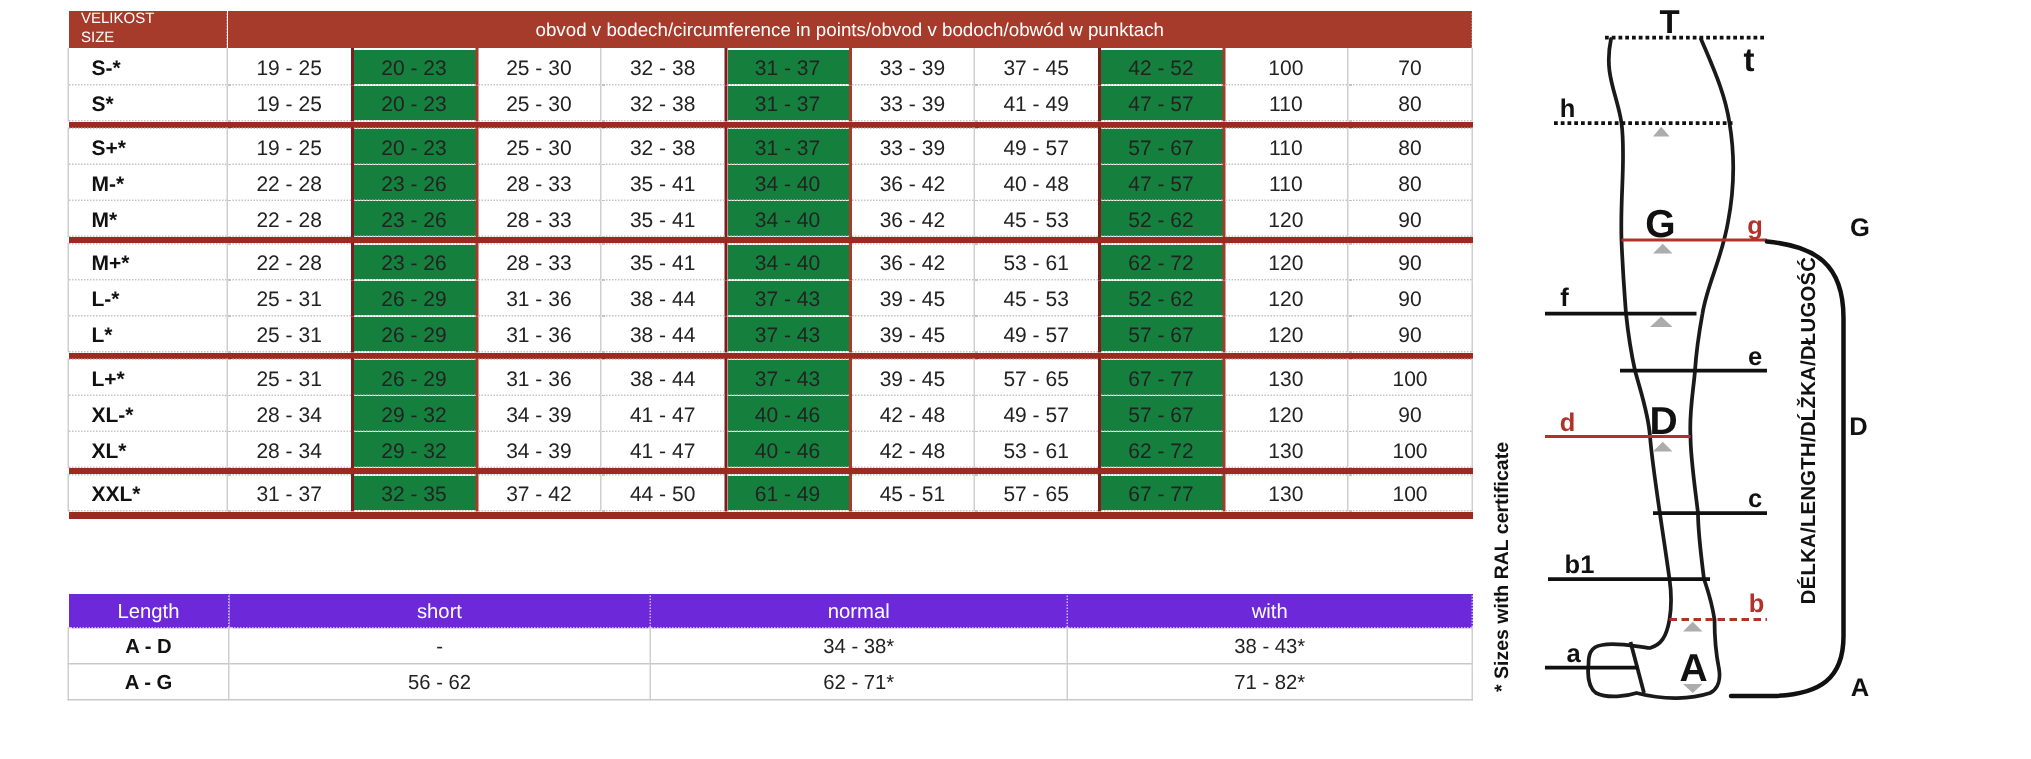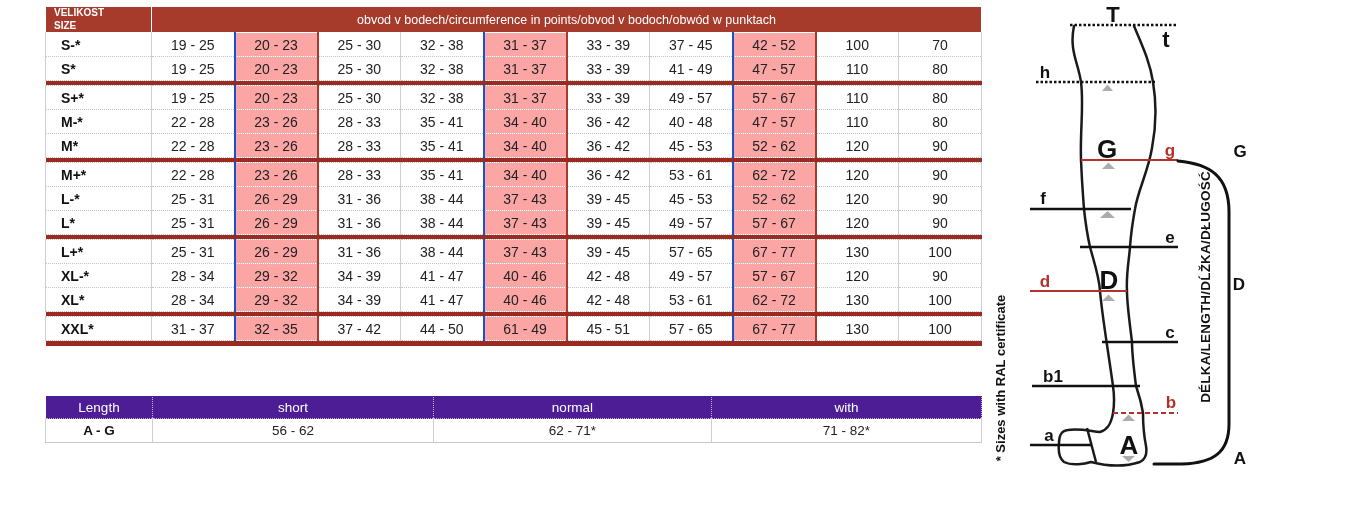--- a/index.html
+++ b/index.html
@@ -9,39 +9,39 @@
   
   table { border-collapse: collapse; table-layout: fixed; }
   .size-table { position: absolute; left: 45px; top: 6px; width: 936px; }
   .size-table th, .size-table td { overflow: hidden; white-space: nowrap; }
 
   .size-table thead th {
     background: #A63A2B; color: #fff; height: 26px;
     border: 1px dotted rgba(255,255,255,.65);
     font-weight: normal;
   }
-  .size-table th.corner { text-align: left; padding-left: 8px; font-size: 10px; font-weight: bold; line-height: 1.25; }
+  .size-table th.corner { text-align: left; padding-left: 8px; font-size: 10px; font-weight: normal; line-height: 1.25; }
   .size-table th.title-cell { font-size: 12.5px; }
   .size-table th.colhead { font-size: 13.5px; }
   .size-table th.hl-head { font-weight: bold; font-size: 14px; }
 
   .size-table tbody td {
     height: 24px; text-align: center; font-size: 14px; color: #222;
     background: #fff;
     border-left: 1px solid #cfcfcf; border-right: 1px solid #cfcfcf;
     border-top: 1px dotted #c3c3c3; border-bottom: 1px dotted #c3c3c3;
   }
   .size-table td.size-label { text-align: left; padding-left: 15px; font-weight: bold; color: #111; }
-  .size-table td.hl { background: #fca5a5; border-left: 2px solid #1d4ed8; border-right: 2px solid #A63A2B; }
+  .size-table td.hl { background: #15803d; border-left: 2px solid #7f1d1d; border-right: 2px solid #A63A2B; }
   .size-table tr.sep td { background: #9B2A20; height: 5px; border: none; padding: 0; }
 
   
   .length-table { position: absolute; left: 45px; top: 395px; width: 936px; }
   .length-table th {
-    background: #4c1d95; color: #fff; height: 23px; font-weight: normal;
+    background: #6d28d9; color: #fff; height: 23px; font-weight: normal;
     font-size: 13.5px; border: 1px dotted rgba(255,255,255,.65);
   }
   .length-table td {
     height: 24px; text-align: center; font-size: 13.5px; color: #222; background: #fff;
     border-left: 1px solid #cfcfcf; border-right: 1px solid #cfcfcf;
     border-top: 1px dotted #c3c3c3; border-bottom: 1px solid #c9c9c9;
   }
   .length-table td.len-label { font-weight: bold; color: #111; }
 
   
@@ -274,20 +274,26 @@
     </colgroup>
     <thead>
         <tr id="length-head">
           <th>Length</th>
           <th>short</th>
           <th>normal</th>
           <th>with</th>
         </tr>
       </thead>
     <tbody id="length-body">
+        <tr>
+          <td class="len-label">A - D</td>
+          <td>-</td>
+          <td>34 - 38*</td>
+          <td>38 - 43*</td>
+        </tr>
         <tr>
           <td class="len-label">A - G</td>
           <td>56 - 62</td>
           <td>62 - 71*</td>
           <td>71 - 82*</td>
         </tr>
       </tbody>
   </table>
 
   <div class="footnote">* Sizes with RAL certificate</div>

